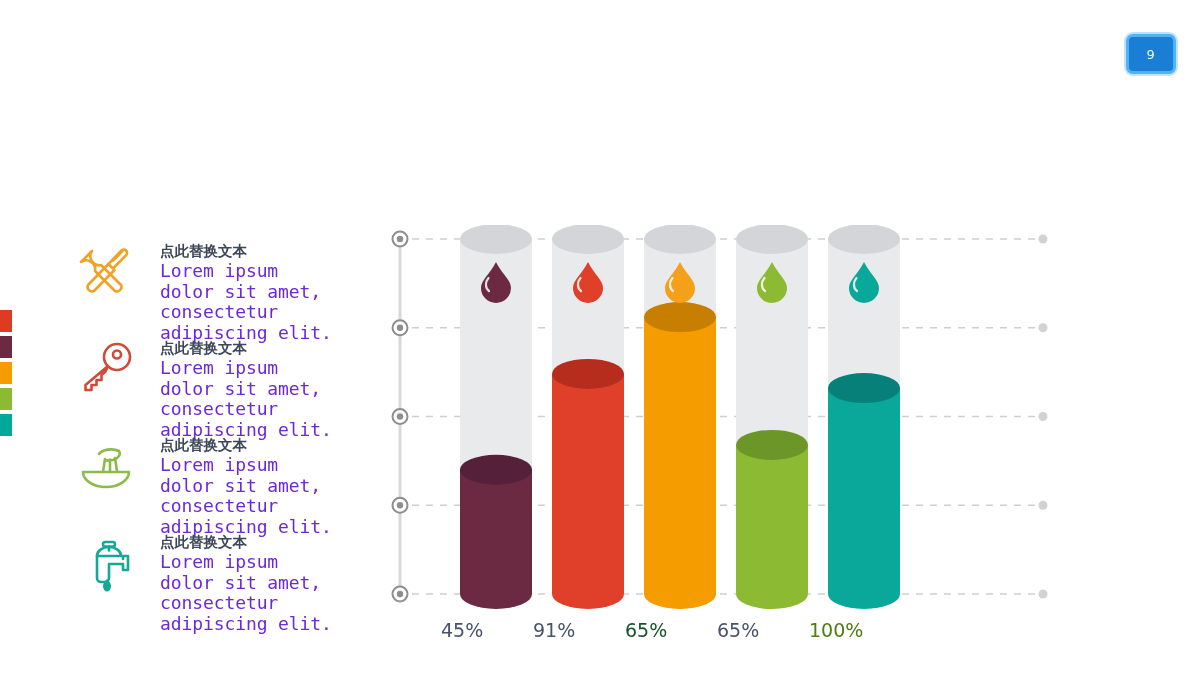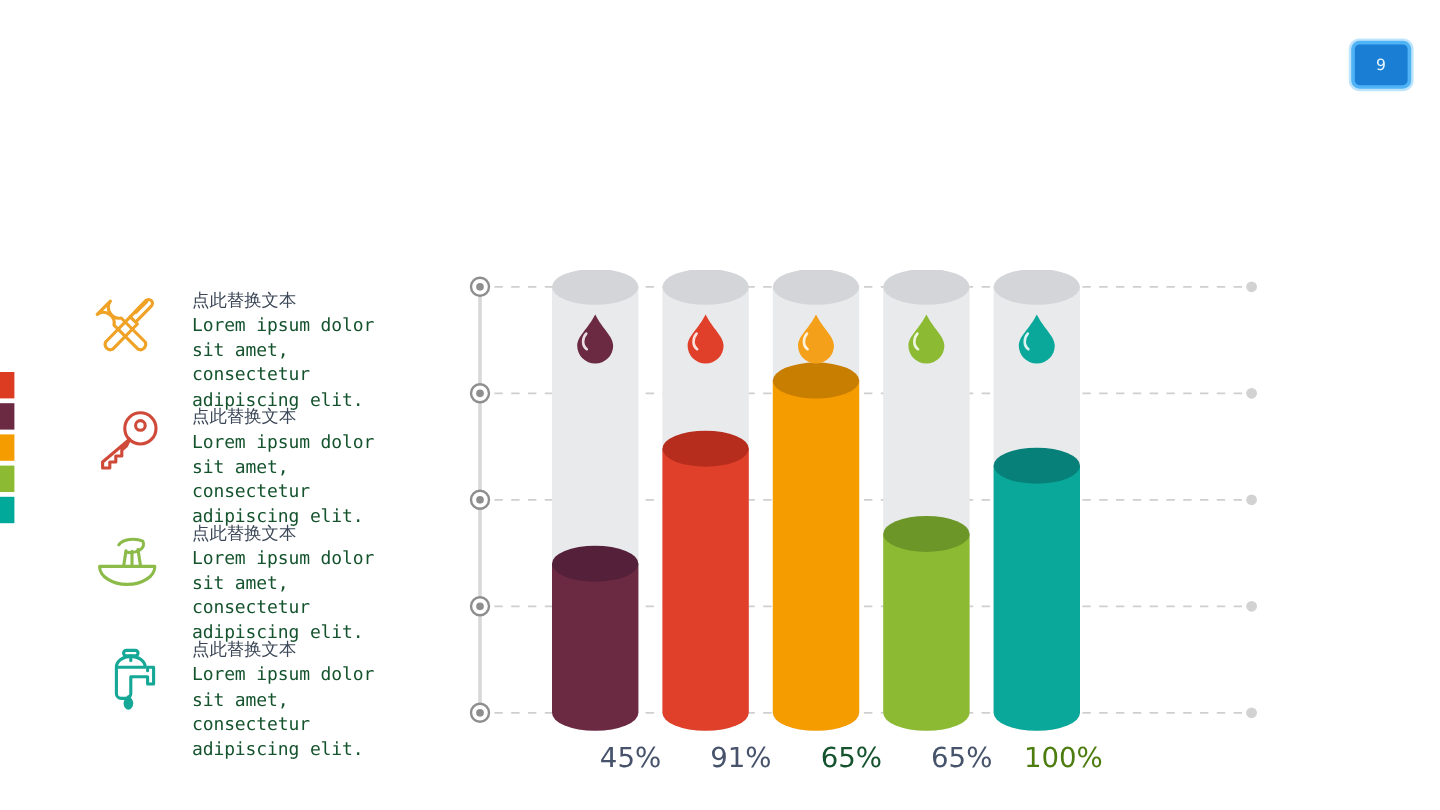--- a/index.html
+++ b/index.html
@@ -26,35 +26,35 @@
   .swatch{width:20px;height:22px;margin-bottom:4px;}
 
   
   #legend{position:absolute;left:72px;top:240px;width:270px;}
   .legend-row{position:relative;height:97px;}
   .legend-icon{position:absolute;left:0;top:0;width:68px;height:64px;}
   .legend-icon svg{display:block;width:68px;height:64px;}
   .legend-text{position:absolute;left:88px;top:2px;width:180px;}
   .legend-title{
     font-family:"DejaVu Sans","Liberation Sans",sans-serif;
-    font-size:14.5px;font-weight:400;color:#3c4757;line-height:19px;
+    font-size:14.5px;font-weight:700;color:#3c4757;line-height:19px;
     white-space:nowrap;
   }
   .legend-body{
     font-family:"DejaVu Sans Mono","Liberation Mono",monospace;
-    font-size:15px;color:#14532d;line-height:20.6px;
+    font-size:18px;color:#6d28d9;line-height:20.6px;
     letter-spacing:-.1px;
   }
 
   
   #chart{position:absolute;left:378px;top:225px;width:690px;height:420px;}
   #chart-svg{position:absolute;left:0;top:0;}
   .pct-label{
-    position:absolute;text-align:right;width:110px;
-    font-size:23px;color:#46536b;
+    position:absolute;text-align:left;width:110px;
+    font-size:19px;color:#46536b;
     font-family:"DejaVu Sans","Liberation Sans",sans-serif;
   }
 </style>
 </head>
 <body>
 
 <div id="slide">
 
   <div id="page-badge">
     <span>9</span>

